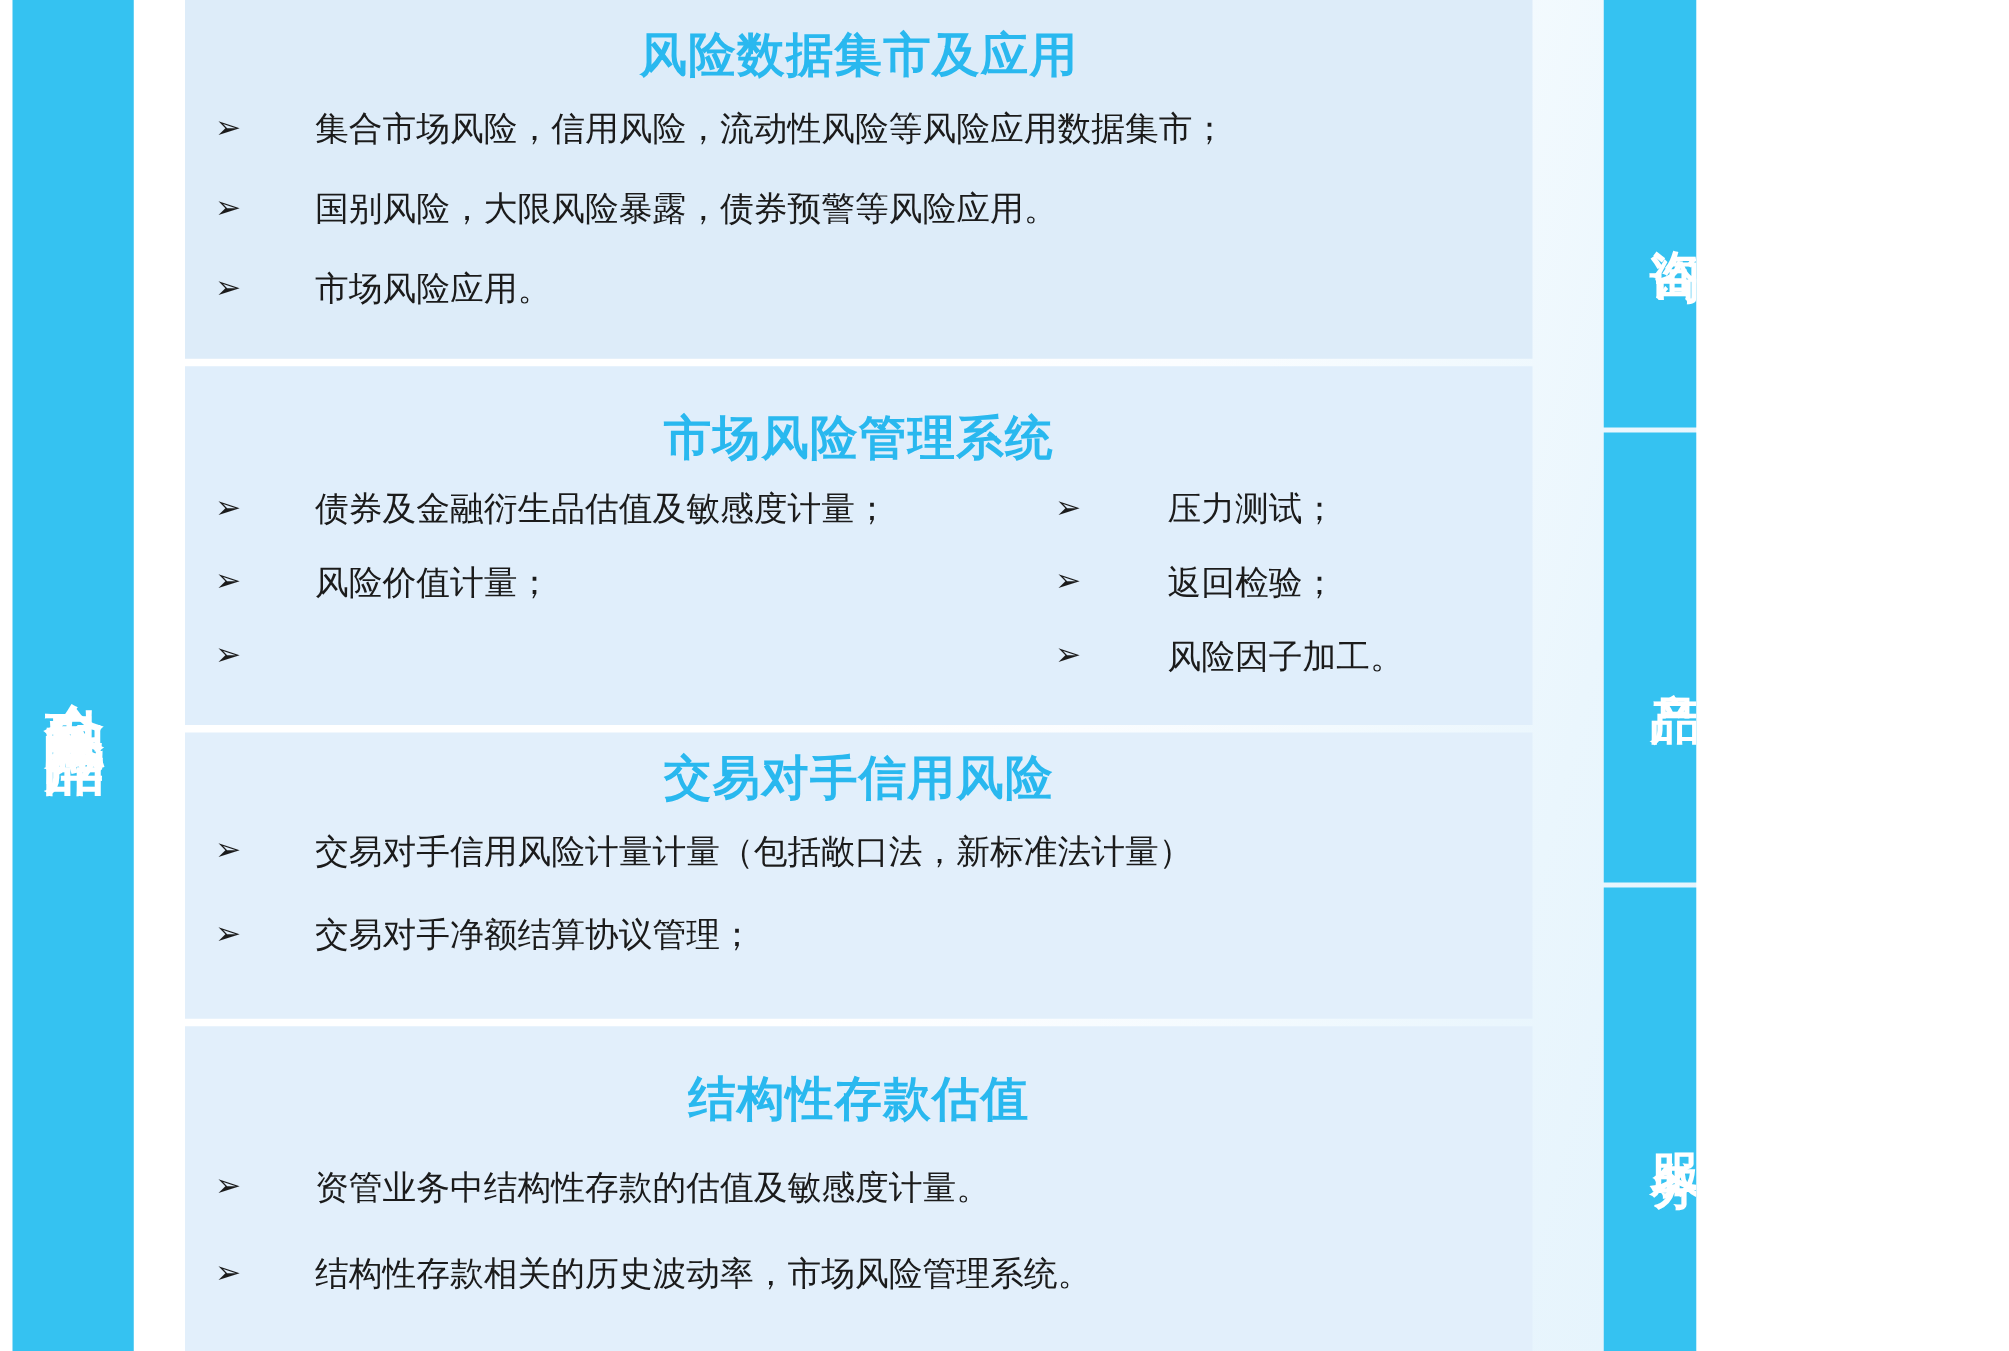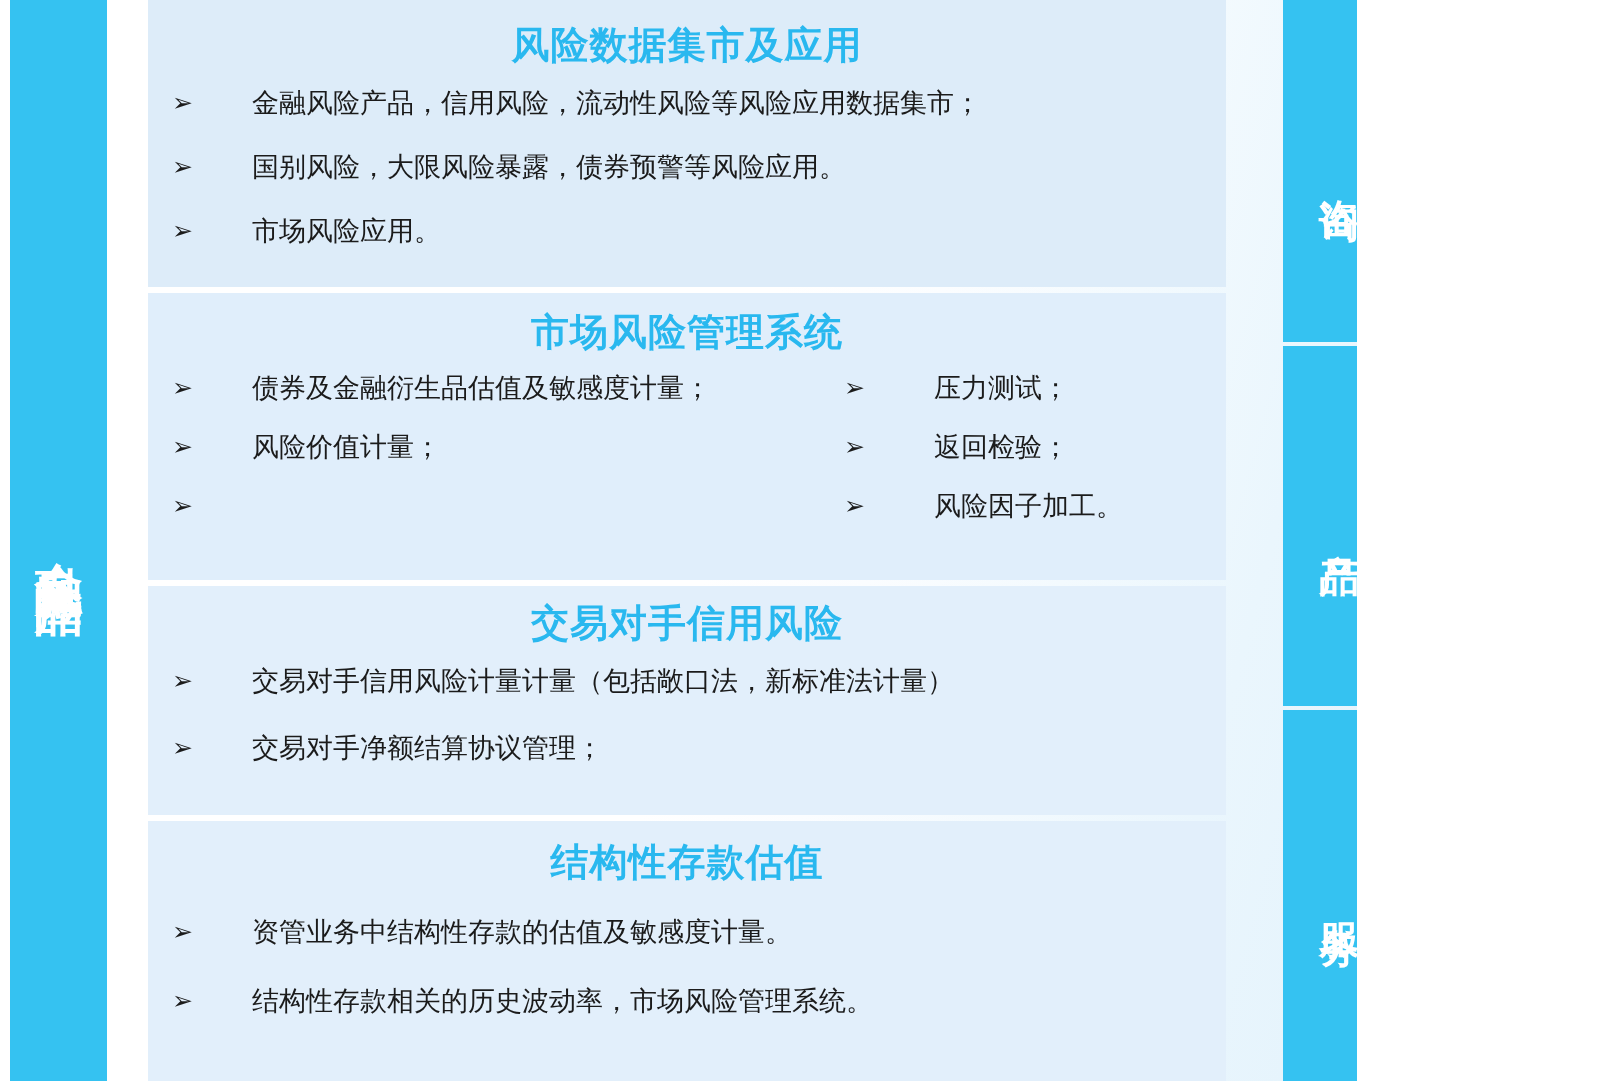--- a/index.html
+++ b/index.html
@@ -77,23 +77,23 @@
 
   .block-title {
     text-align: center;
     color: #29b8ef;
     font-weight: bold;
     font-size: 38px;
     letter-spacing: 1px;
     line-height: 1;
   }
   .block.b1 .block-title { padding-top: 26px; }
-  .block.b2 .block-title { padding-top: 20px; }
+  .block.b2 .block-title { padding-top: 39px; }
   .block.b3 .block-title { padding-top: 18px; }
-  .block.b4 .block-title { padding-top: 22px; }
+  .block.b4 .block-title { padding-top: 40px; }
 
   .bullets {
     margin: 0;
     padding: 0;
     list-style: none;
   }
   .block.b1 .bullets { margin-top: 26px; }
   .block.b3 .bullets { margin-top: 26px; }
   .block.b4 .bullets { margin-top: 38px; }
 
@@ -209,21 +209,21 @@
     <div class="left-banner-text">金融风险产品</div>
   </div>
 
   <div class="center-stack">
 
     <div class="block b1">
       <div class="block-title">风险数据集市及应用</div>
       <ul class="bullets">
         <li class="bullet">
           <span class="bullet-marker">➢</span>
-          <span class="bullet-text">金融风险产品，信用风险，流动性风险等风险应用数据集市；</span>
+          <span class="bullet-text">集合市场风险，信用风险，流动性风险等风险应用数据集市；</span>
         </li>
         <li class="bullet">
           <span class="bullet-marker">➢</span>
           <span class="bullet-text">国别风险，大限风险暴露，债券预警等风险应用。</span>
         </li>
         <li class="bullet">
           <span class="bullet-marker">➢</span>
           <span class="bullet-text">市场风险应用。</span>
         </li>
       </ul>

